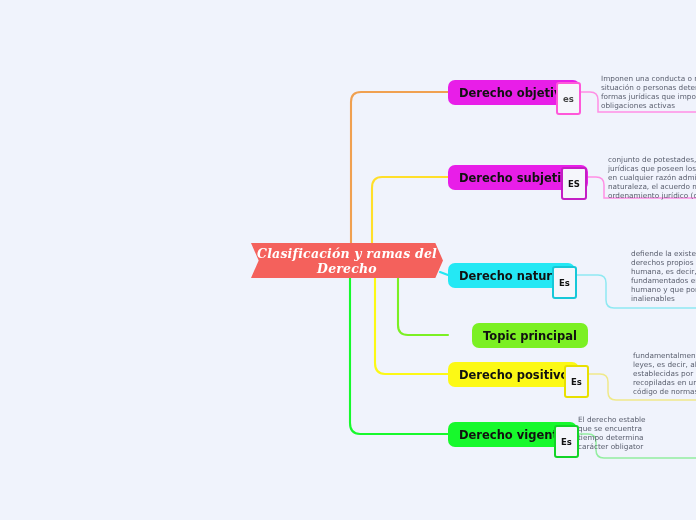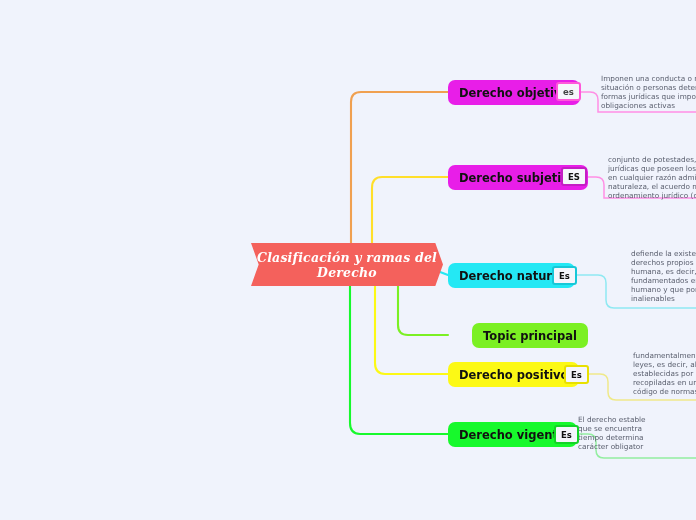--- a/index.html
+++ b/index.html
@@ -10,21 +10,21 @@
     overflow:hidden;
     position:relative;
   }
   #canvas{position:absolute;left:0;top:0;width:696px;height:520px;}
   svg.links{position:absolute;left:0;top:0;width:696px;height:520px;pointer-events:none;}
 
   
   .central{
     position:absolute;
     left:251px;top:243px;
-    width:192px;height:43px;
+    width:192px;height:35px;
     background:#f4615c;
     color:#ffffff;
     font-family:"DejaVu Serif", serif;
     font-style:italic;
     font-weight:bold;
     font-size:12.5px;
     display:flex;align-items:center;justify-content:center;
     text-align:center;
     letter-spacing:.2px;
     clip-path:polygon(0% 0%, 96% 0%, 100% 50%, 96% 100%, 0% 100%, 4% 50%);
@@ -42,21 +42,21 @@
     padding:0 11px;
     height:25px;
     box-sizing:border-box;
     white-space:nowrap;
     z-index:4;
   }
 
   
   .chip{
     position:absolute;
-    height:19px;
+    height:33px;
     min-width:22px;
     border-radius:3px;
     border:2px solid #000;
     background:#f5f6fb;
     color:#111;
     font-size:8.5px;
     font-weight:bold;
     display:flex;align-items:center;justify-content:center;
     padding:0 5px;
     box-sizing:border-box;

